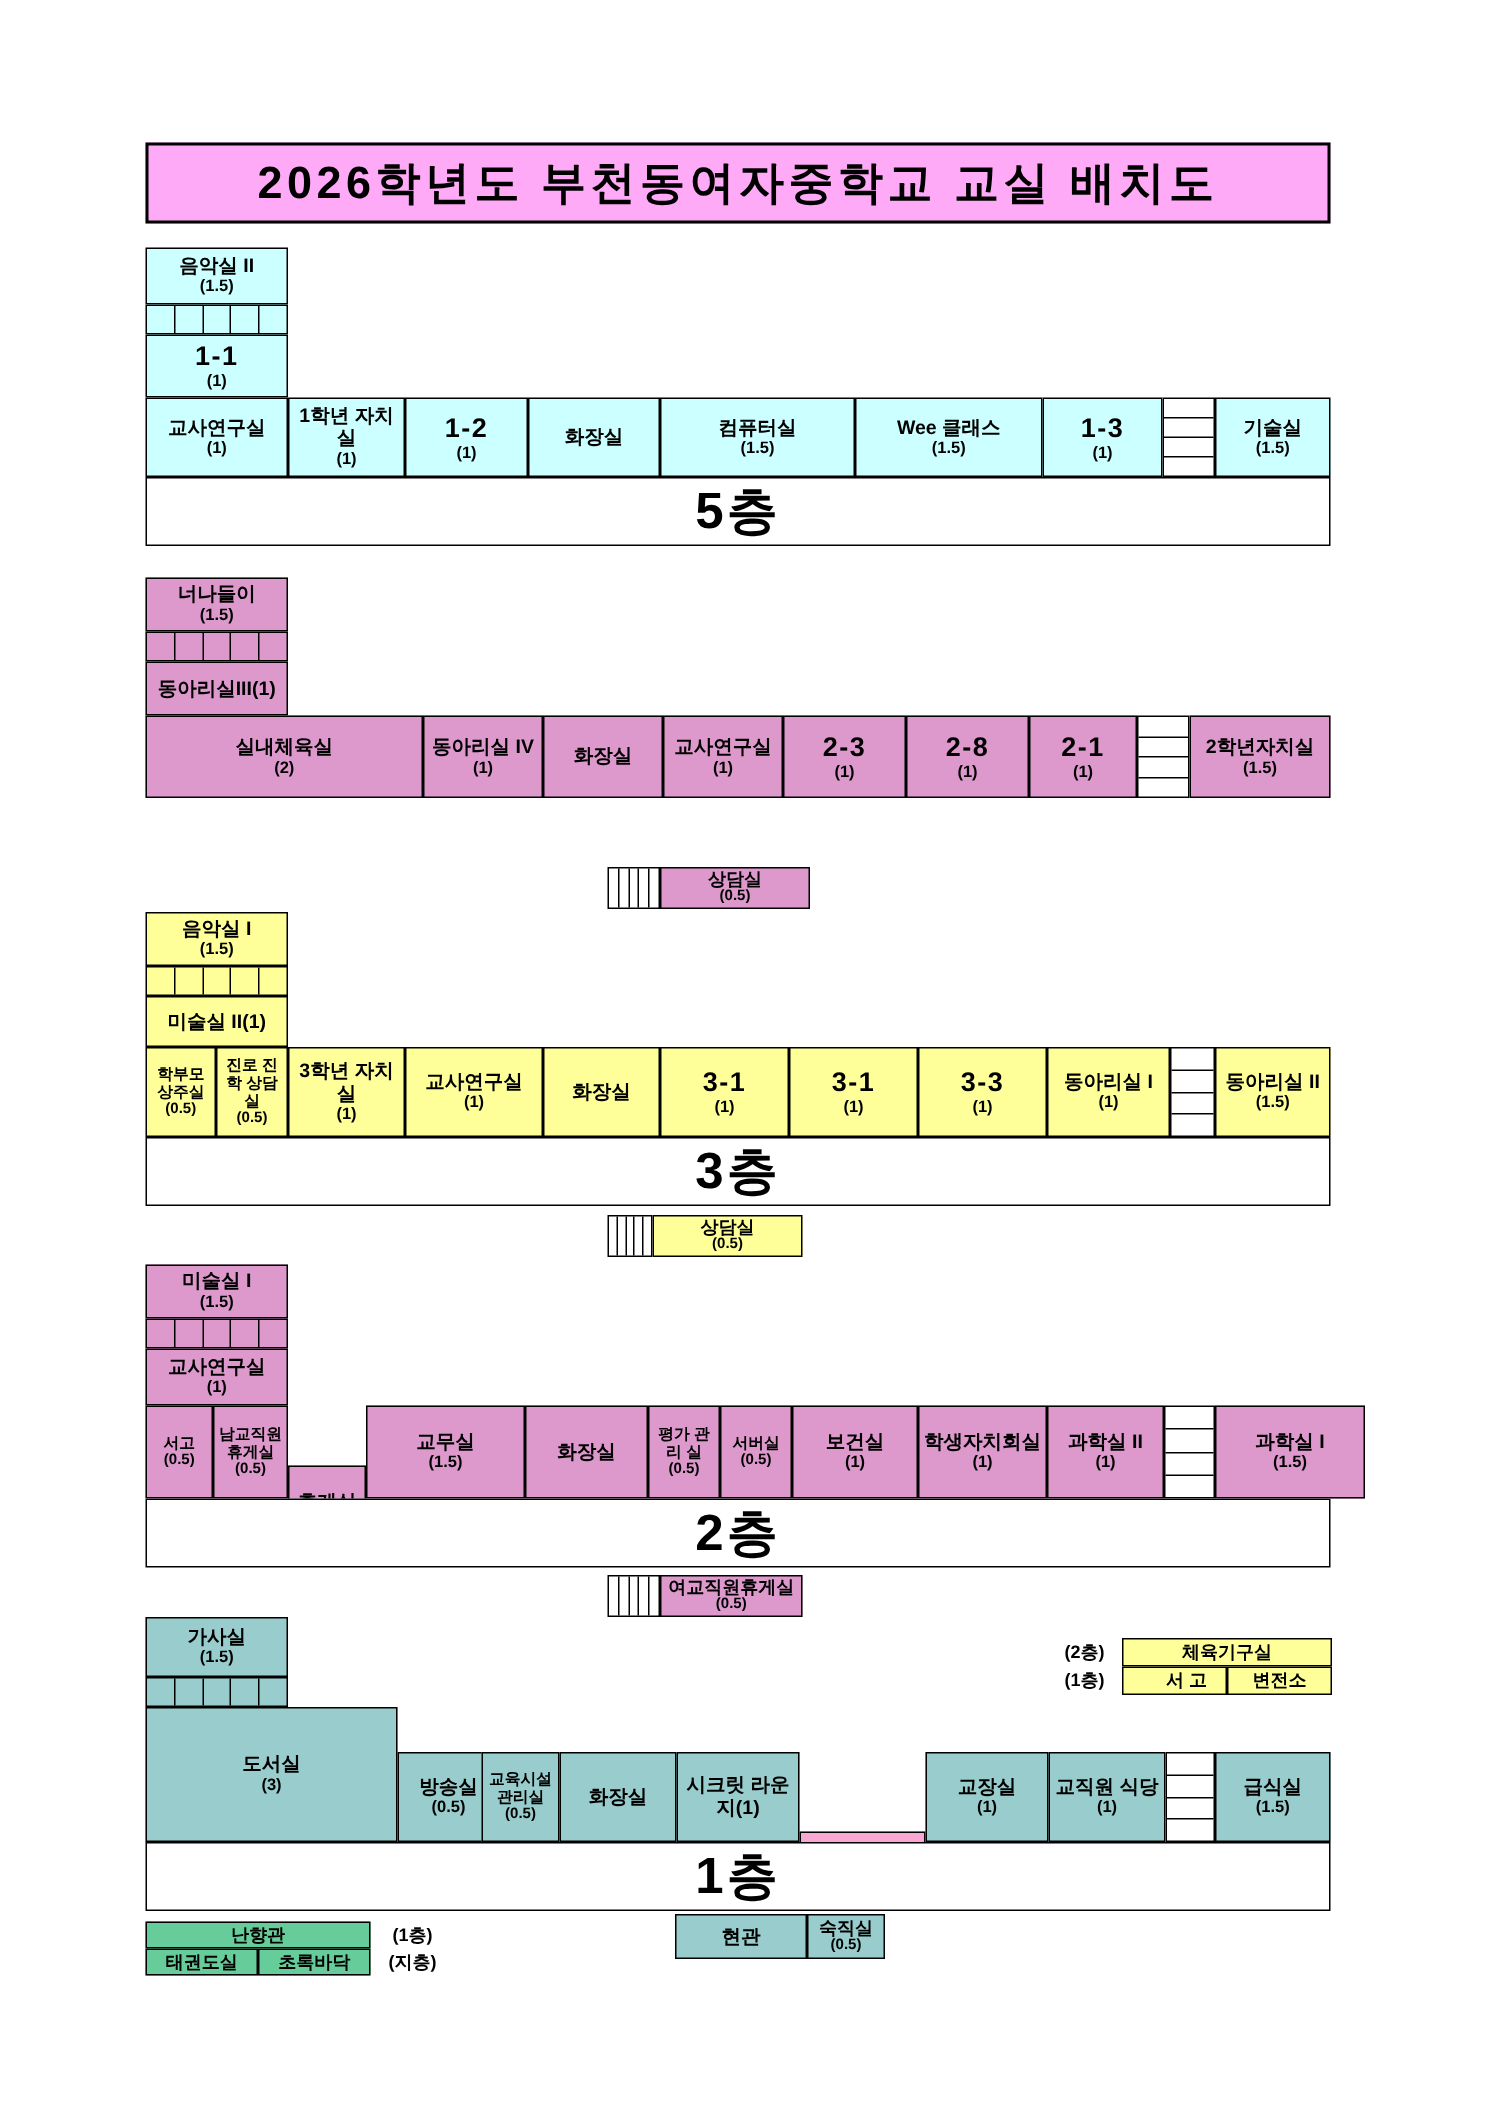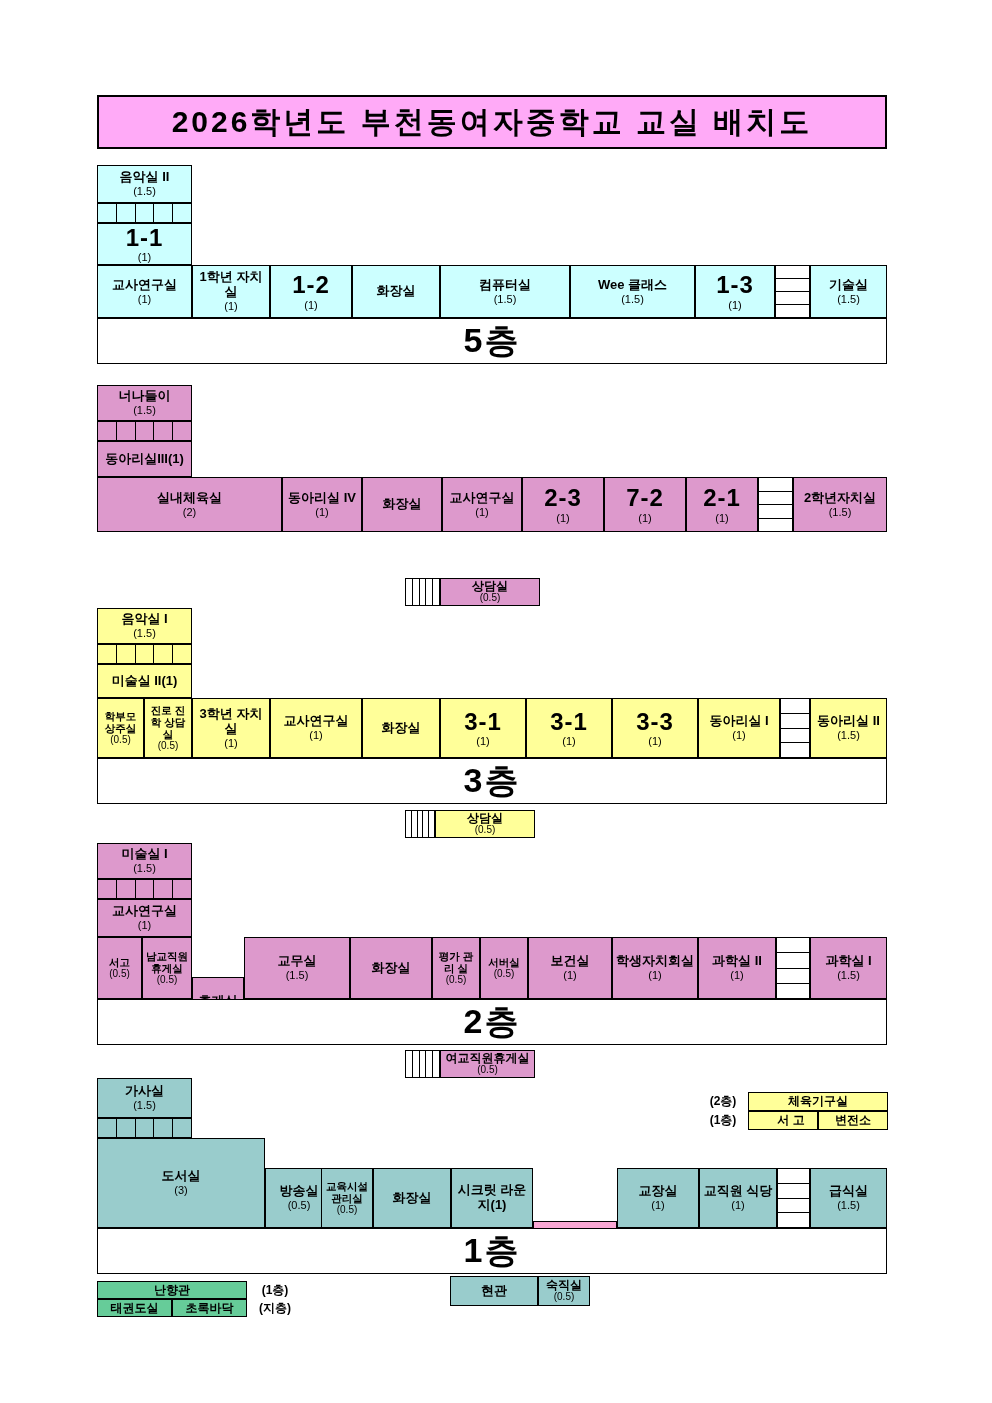--- a/index.html
+++ b/index.html
@@ -13,22 +13,22 @@
     display:flex; align-items:center; justify-content:center;
     font-size:30px; font-weight:bold; letter-spacing:3px;
   }
 
   .room {
     position:absolute; border:1px solid #000;
     display:flex; flex-direction:column; align-items:center; justify-content:center;
     text-align:center; line-height:1.15; padding:1px; overflow:hidden;
   }
   .room-name { font-size:13px; font-weight:bold; }
-  .room-size { font-size:11px; font-weight:normal; }
-  .classnum .room-name { font-size:24px; letter-spacing:1px; }
+  .room-size { font-size:11px; font-weight:bold; }
+  .classnum .room-name { font-size:18px; letter-spacing:1px; }
   .smalltext .room-name { font-size:10.5px; }
   .smalltext .room-size { font-size:10px; }
   .compact .room-name { font-size:12px; line-height:1.05; }
   .compact .room-size { font-size:10px; line-height:1.05; }
 
   .floor-bar {
     position:absolute; border:1px solid #000; background:#ffffff;
     display:flex; align-items:center; justify-content:center;
   }
   .floor-bar-text { font-size:34px; font-weight:bold; letter-spacing:2px; }
@@ -132,21 +132,21 @@
     </div>
     <div class="room" style="left: 442px; top: 477px; width: 80px; height: 55px; background: rgb(221, 153, 204);">
       <div class="room-name">교사연구실</div>
       <div class="room-size">(1)</div>
     </div>
     <div class="room classnum" style="left: 522px; top: 477px; width: 82px; height: 55px; background: rgb(221, 153, 204);">
       <div class="room-name">2-3</div>
       <div class="room-size">(1)</div>
     </div>
     <div class="room classnum" style="left: 604px; top: 477px; width: 82px; height: 55px; background: rgb(221, 153, 204);">
-      <div class="room-name">7-2</div>
+      <div class="room-name">2-8</div>
       <div class="room-size">(1)</div>
     </div>
     <div class="room classnum" style="left: 686px; top: 477px; width: 72px; height: 55px; background: rgb(221, 153, 204);">
       <div class="room-name">2-1</div>
       <div class="room-size">(1)</div>
     </div>
     <div class="room" style="left: 793px; top: 477px; width: 94px; height: 55px; background: rgb(221, 153, 204);">
       <div class="room-name">2학년자치실</div>
       <div class="room-size">(1.5)</div>
     </div>
@@ -287,21 +287,21 @@
       <div class="room-size">(1)</div>
     </div>
     <div class="room" style="left: 612px; top: 937px; width: 86px; height: 62px; background: rgb(221, 153, 204);">
       <div class="room-name">학생자치회실</div>
       <div class="room-size">(1)</div>
     </div>
     <div class="room" style="left: 698px; top: 937px; width: 78px; height: 62px; background: rgb(221, 153, 204);">
       <div class="room-name">과학실 II</div>
       <div class="room-size">(1)</div>
     </div>
-    <div class="room" style="left: 810px; top: 937px; width: 77px; height: 62px; background: rgb(221, 153, 204);">
+    <div class="room" style="left: 810px; top: 937px; width: 100px; height: 62px; background: rgb(221, 153, 204);">
       <div class="room-name">과학실 I</div>
       <div class="room-size">(1.5)</div>
     </div>
     <div class="room compact" style="left: 440px; top: 1050px; width: 95px; height: 28px; background: rgb(221, 153, 204);">
       <div class="room-name">여교직원휴게실</div>
       <div class="room-size">(0.5)</div>
     </div>
     <div class="stairs stairs-cols" style="left: 97px; top: 879px; width: 95px; height: 20px; background: rgb(221, 153, 204);">
       <div class="stair-cell"></div>
       <div class="stair-cell"></div>

